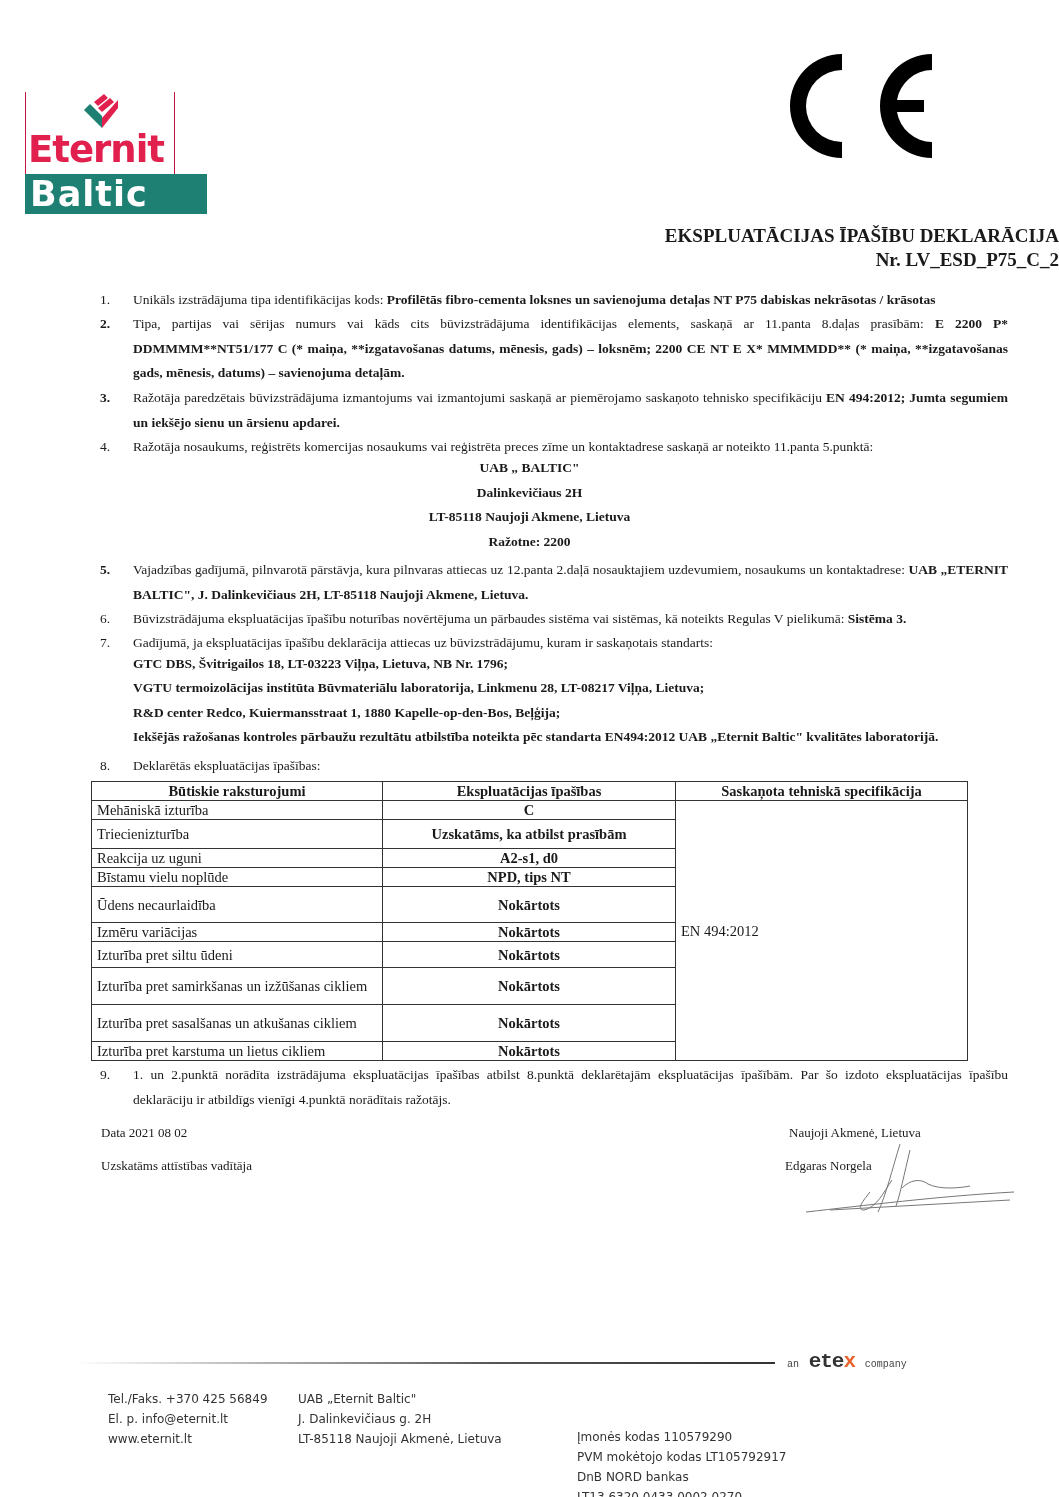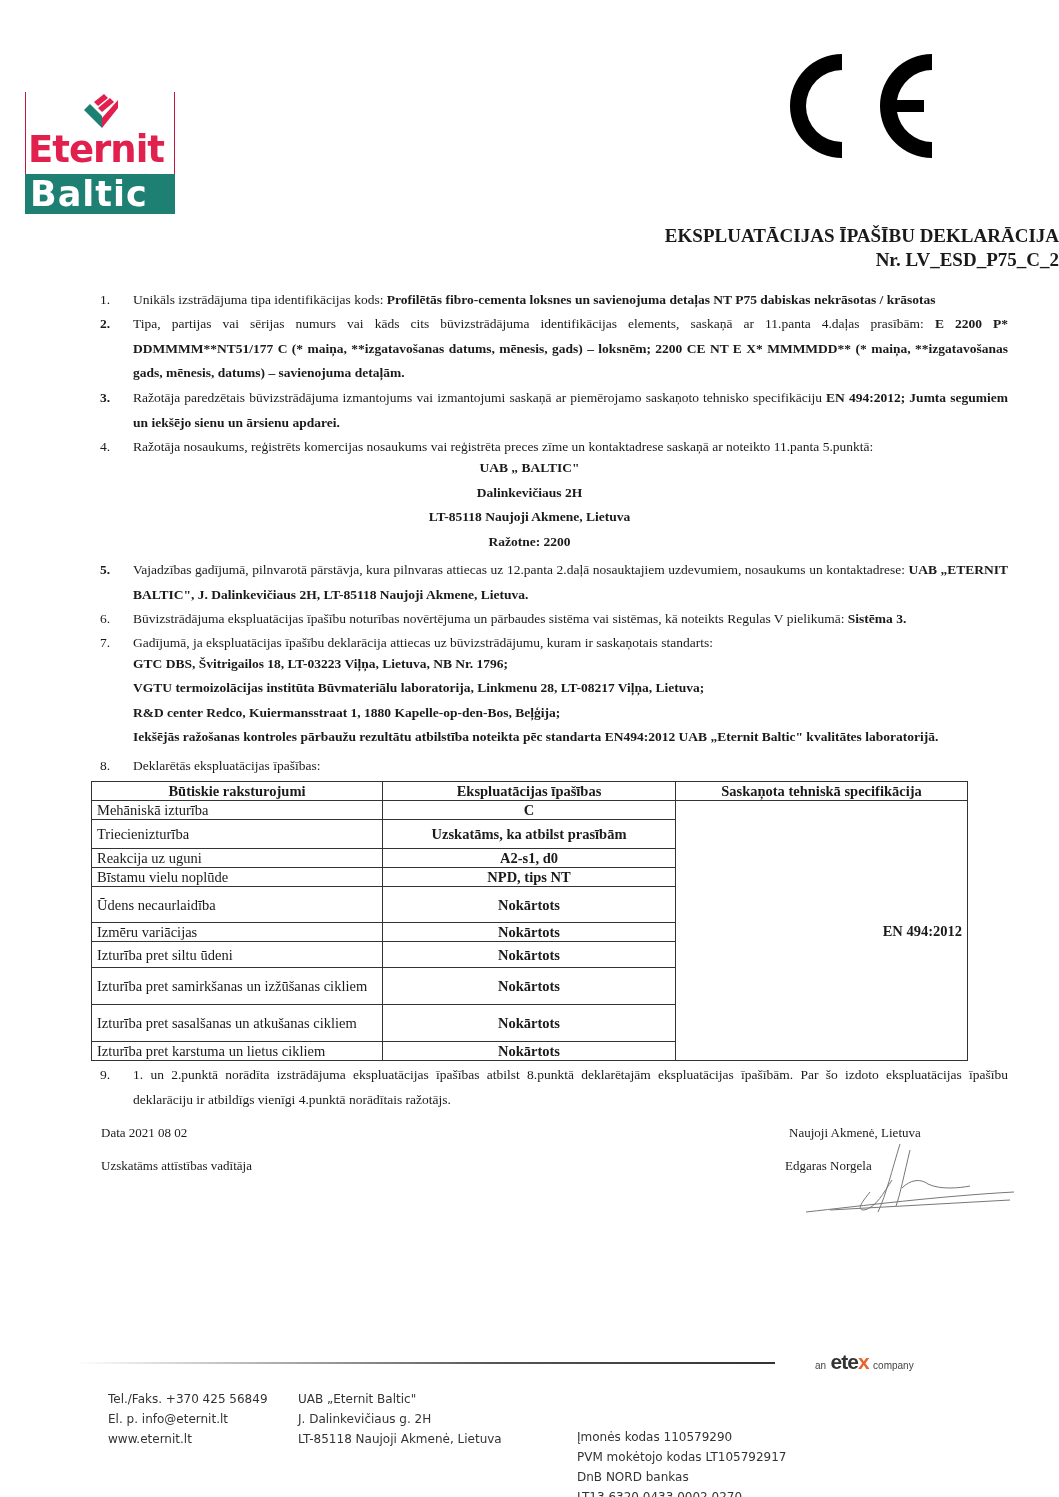--- a/index.html
+++ b/index.html
@@ -5,21 +5,21 @@
   html, body { margin: 0; padding: 0; background: #ffffff; }
   body { width: 1059px; height: 1497px; position: relative; overflow: hidden;
          font-family: "Liberation Serif", serif; color: #1a1a1a; }
   .abs { position: absolute; }
 
   
   #logo { left: 25px; top: 92px; width: 150px; height: 122px; }
   #logo .vline { position: absolute; top: 0; width: 1px; height: 82px; background: #c4163f; }
   #logo .word-eternit { position: absolute; left: 3px; top: 36px; font-family: "DejaVu Sans", sans-serif;
         font-weight: bold; font-size: 37px; color: #e1204e; letter-spacing: -1px; line-height: 44px; }
-  #logo .band { position: absolute; left: 0; top: 82px; width: 150px; height: 40px; background: #1e7f73; }
+  #logo .band { position: absolute; left: 0; top: 82px; width: 150px; height: 40px; background: #1e7f73; padding-left: 32px; }
   #logo .word-baltic { position: absolute; left: 5px; top: 0; font-family: "DejaVu Sans", sans-serif;
         font-weight: bold; font-size: 35px; color: #ffffff; line-height: 40px; letter-spacing: 1px; }
 
   
   #ce { left: 770px; top: 48px; width: 170px; height: 116px; }
 
   
   .title { left: 0; width: 1059px; text-align: right; font-weight: bold; font-size: 19px; }
   #title1 { top: 225px; }
   #title2 { top: 249px; }
@@ -32,29 +32,29 @@
   .center-line { left: 0; width: 1059px; text-align: center; font-weight: bold; font-size: 13.5px; }
   .subline { left: 133px; width: 880px; font-weight: bold; font-size: 13.5px; }
 
   
   #spec-table { position: absolute; left: 91px; top: 781px; width: 877px; border-collapse: collapse;
         font-size: 14.5px; }
   #spec-table th, #spec-table td { border: 1px solid #333; padding: 0 5px; line-height: 16px; }
   #spec-table th { font-weight: bold; text-align: center; height: 18px; margin-top: 12px; }
   #spec-table td.c1 { width: 280px; text-align: left; }
   #spec-table td.c2 { width: 282px; text-align: center; font-weight: bold; }
-  #spec-table td.c3 { text-align: right; font-weight: bold; vertical-align: middle; }
+  #spec-table td.c3 { text-align: left; font-weight: normal; vertical-align: middle; }
 
   
   .small { font-size: 13px; }
 
   
   #footer-rule { left: 75px; top: 1362px; width: 700px; height: 2px;
         background: linear-gradient(to right, #ffffff, #555 60%, #333); }
-  #etex { left: 815px; top: 1350px; font-family: Liberation Sans, sans-serif; }
+  #etex { left: 787px; top: 1350px; font-family: Liberation Mono, monospace; }
   #etex .an, #etex .company { font-size: 10px; color: #444; }
   #etex .brand { font-size: 21px; font-weight: bold; color: #333; letter-spacing: -1px; }
   #etex .x { color: #e8642c; }
   .fcol { font-family: "DejaVu Sans", sans-serif; font-size: 12px; color: #333; line-height: 20px; }
   #fcol1 { left: 108px; top: 1389px; }
   #fcol2 { left: 298px; top: 1389px; }
   #fcol3 { left: 577px; top: 1389px; margin-top: 38px; }
 </style>
 </head>
 <body>
@@ -82,21 +82,21 @@
 <div id="title1" class="abs title">EKSPLUATĀCIJAS ĪPAŠĪBU DEKLARĀCIJA</div>
 <div id="title2" class="abs title">Nr. LV_ESD_P75_C_2</div>
 
 <div class="abs item" style="top:288px">
   <span class="num">1.</span>
   <div class="txt"><span>Unikāls izstrādājuma tipa identifikācijas kods: </span><span class="b">Profilētās fibro-cementa loksnes un savienojuma detaļas NT P75 dabiskas nekrāsotas / krāsotas</span></div>
 </div>
 
 <div class="abs item" style="top:312px">
   <span class="num b">2.</span>
-  <div class="txt"><span>Tipa, partijas vai sērijas numurs vai kāds cits būvizstrādājuma identifikācijas elements, saskaņā ar 11.panta 4.daļas prasībām: </span><span class="b">E 2200 P* DDMMMM**NT51/177 C (* maiņa, **izgatavošanas datums, mēnesis, gads) – loksnēm; 2200 CE NT E X* MMMMDD** (* maiņa, **izgatavošanas gads, mēnesis, datums) – savienojuma detaļām.</span></div>
+  <div class="txt"><span>Tipa, partijas vai sērijas numurs vai kāds cits būvizstrādājuma identifikācijas elements, saskaņā ar 11.panta 8.daļas prasībām: </span><span class="b">E 2200 P* DDMMMM**NT51/177 C (* maiņa, **izgatavošanas datums, mēnesis, gads) – loksnēm; 2200 CE NT E X* MMMMDD** (* maiņa, **izgatavošanas gads, mēnesis, datums) – savienojuma detaļām.</span></div>
 </div>
 
 <div class="abs item" style="top:386px">
   <span class="num b">3.</span>
   <div class="txt"><span>Ražotāja paredzētais būvizstrādājuma izmantojums vai izmantojumi saskaņā ar piemērojamo saskaņoto tehnisko specifikāciju </span><span class="b">EN 494:2012; Jumta segumiem un iekšējo sienu un ārsienu apdarei.</span></div>
 </div>
 
 <div class="abs item" style="top:435px">
   <span class="num">4.</span>
   <div class="txt"><span>Ražotāja nosaukums, reģistrēts komercijas nosaukums vai reģistrēta preces zīme un kontaktadrese saskaņā ar noteikto 11.panta 5.punktā:</span></div>

